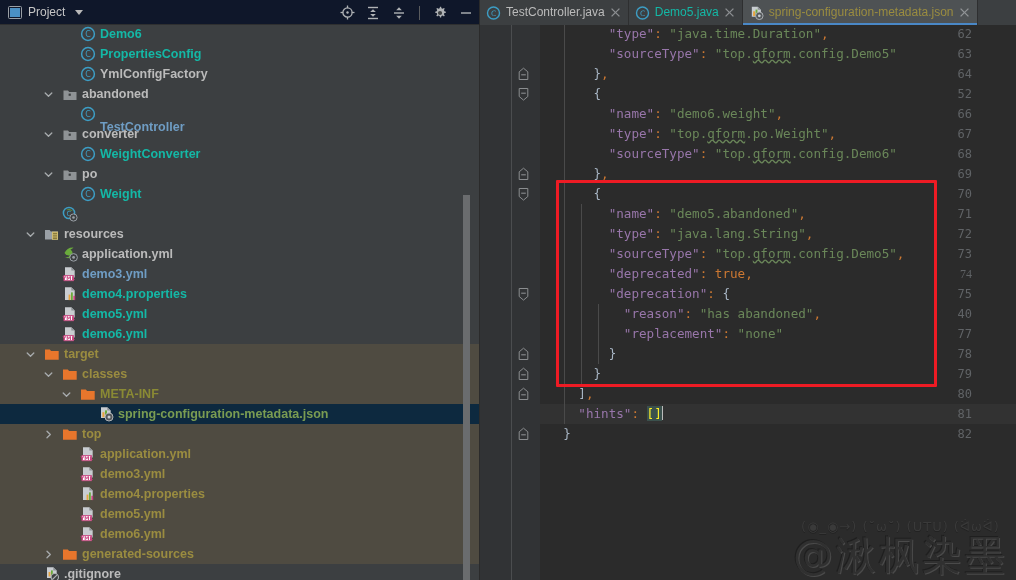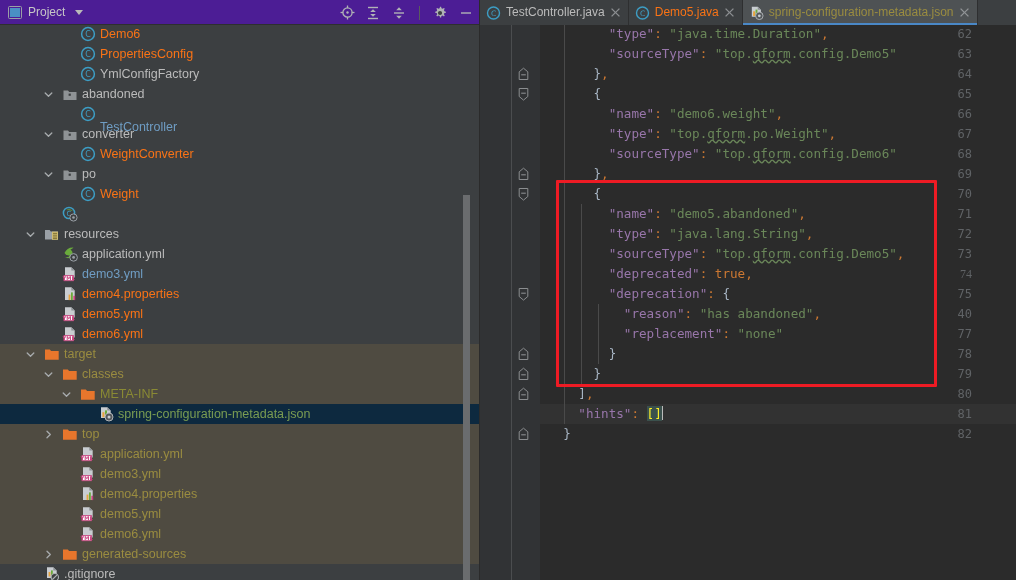--- a/index.html
+++ b/index.html
@@ -31,21 +31,21 @@
     height: 580px;
     background: #3c3f41;
     display: flex;
     flex-direction: column;
     overflow: hidden;
   }
   .panel-header {
     position: relative;
     height: 14px;
     min-height: 25px;
-    background: #4c1d95;
+    background: #0f172a;
     display: flex;
     align-items: center;
     border-bottom: 1px solid #2e2f30;
     padding-left: 8px;
     box-sizing: border-box;
   }
   .panel-title-group {
     display: flex;
     align-items: center;
     gap: 6px;
@@ -91,41 +91,41 @@
   }
   .tree-row {
     position: relative;
     height: 20px;
     display: flex;
     align-items: center;
     white-space: nowrap;
     font-size: 12.5px;
     box-sizing: border-box;
   }
-  .tree-row .lbl { line-height: 20px; }
+  .tree-row .lbl { line-height: 20px; font-weight: bold; }
   .chev {
     position: absolute;
     width: 11px; height: 11px;
     display: flex; align-items: center; justify-content: center;
   }
   .chev svg { display:block; }
   .ic {
     position: absolute;
     width: 16px; height: 16px;
     display: flex; align-items: center; justify-content: center;
   }
   .ic svg, .ic div { display: block; }
 
   
   .row-excluded { background: #4f4b41; }
   .row-selected { background: #0d293f; }
 
   
   .t-gray   { color: #bbbbbb; }
-  .t-green  { color: #f97316; }
+  .t-green  { color: #14b8a6; }
   .t-blue   { color: #6f9dc4; }
   .t-yellow { color: #9a8c40; }
   .t-olive  { color: #8a8a34; }
   .t-selgreen { color: #7a9c52; }
 
   
   .panel-scroll {
     position: absolute;
     right: 10px;
     width: 7px;
@@ -754,21 +754,21 @@
           <div class="lineno" style="top: -1px;">62</div>
           <div class="code-line" style="top: -1px;"><span class="txt"><span class="b">        </span><span class="k">"type"</span><span class="p">:</span><span class="b"> </span><span class="s">"java.time.Duration"</span><span class="p">,</span></span></div>
           <div class="lineno" style="top: 19px;">63</div>
           <div class="code-line" style="top: 19px;"><span class="txt"><span class="b">        </span><span class="k">"sourceType"</span><span class="p">:</span><span class="b"> </span><span class="s">"top.</span><span class="s squiggle">qform</span><span class="s">.config.Demo5"</span></span></div>
           <div class="lineno" style="top: 39px;">64</div>
           <div class="foldmark" style="top: 39px;"><svg width="11" height="20" viewBox="0 0 11 20">
               <path d="M5.5 4.2 l4.3 3.6 v7.7 h-8.6 v-7.7 z" fill="none" stroke="#8a8d8f" stroke-width="1"></path>
               <line x1="3.2" y1="10.8" x2="7.8" y2="10.8" stroke="#8a8d8f" stroke-width="1.1"></line>
             </svg></div>
           <div class="code-line" style="top: 39px;"><span class="txt"><span class="b">      </span><span class="b">}</span><span class="p">,</span></span></div>
-          <div class="lineno" style="top: 59px;">65</div>
+          <div class="lineno" style="top: 59px;">52</div>
           <div class="foldmark" style="top: 59px;"><svg width="11" height="20" viewBox="0 0 11 20">
               <path d="M1.2 4.5 h8.6 v8 l-4.3 3.6 l-4.3-3.6 z" fill="none" stroke="#8a8d8f" stroke-width="1"></path>
               <line x1="3.2" y1="9.2" x2="7.8" y2="9.2" stroke="#8a8d8f" stroke-width="1.1"></line>
             </svg></div>
           <div class="code-line" style="top: 59px;"><span class="txt"><span class="b">      </span><span class="b">{</span></span></div>
           <div class="lineno" style="top: 79px;">66</div>
           <div class="code-line" style="top: 79px;"><span class="txt"><span class="b">        </span><span class="k">"name"</span><span class="p">:</span><span class="b"> </span><span class="s">"demo6.weight"</span><span class="p">,</span></span></div>
           <div class="lineno" style="top: 99px;">67</div>
           <div class="code-line" style="top: 99px;"><span class="txt"><span class="b">        </span><span class="k">"type"</span><span class="p">:</span><span class="b"> </span><span class="s">"top.</span><span class="s squiggle">qform</span><span class="s">.po.Weight"</span><span class="p">,</span></span></div>
           <div class="lineno" style="top: 119px;">68</div>
@@ -858,16 +858,20 @@
           <div class="indent-guide" style="left: 84px; top: 319px; height: 20px;"></div>
           <div class="indent-guide" style="left: 101px; top: 319px; height: 20px;"></div>
           <div class="indent-guide" style="left: 118px; top: 319px; height: 20px;"></div>
           <div class="indent-guide" style="left: 84px; top: 339px; height: 20px;"></div>
           <div class="indent-guide" style="left: 101px; top: 339px; height: 20px;"></div>
           <div class="indent-guide" style="left: 84px; top: 359px; height: 20px;"></div>
           <div class="indent-guide" style="left: 84px; top: 379px; height: 20px;"></div>
         </div>
       <div class="annot-box" id="annot-box" style="left: 76px; top: 155px; width: 381px; height: 207px; border-color: rgb(238, 27, 36);"></div>
 
+      <div class="watermark">
+        <div class="wm-kao">(◉_◉→) (˘ω˘) (UTU) (ᐛωᐛ)</div>
+        <div class="wm-name">@湫枫染墨</div>
+      </div>
     </div>
   </div>
 
 </div>
 
 </body></html>

